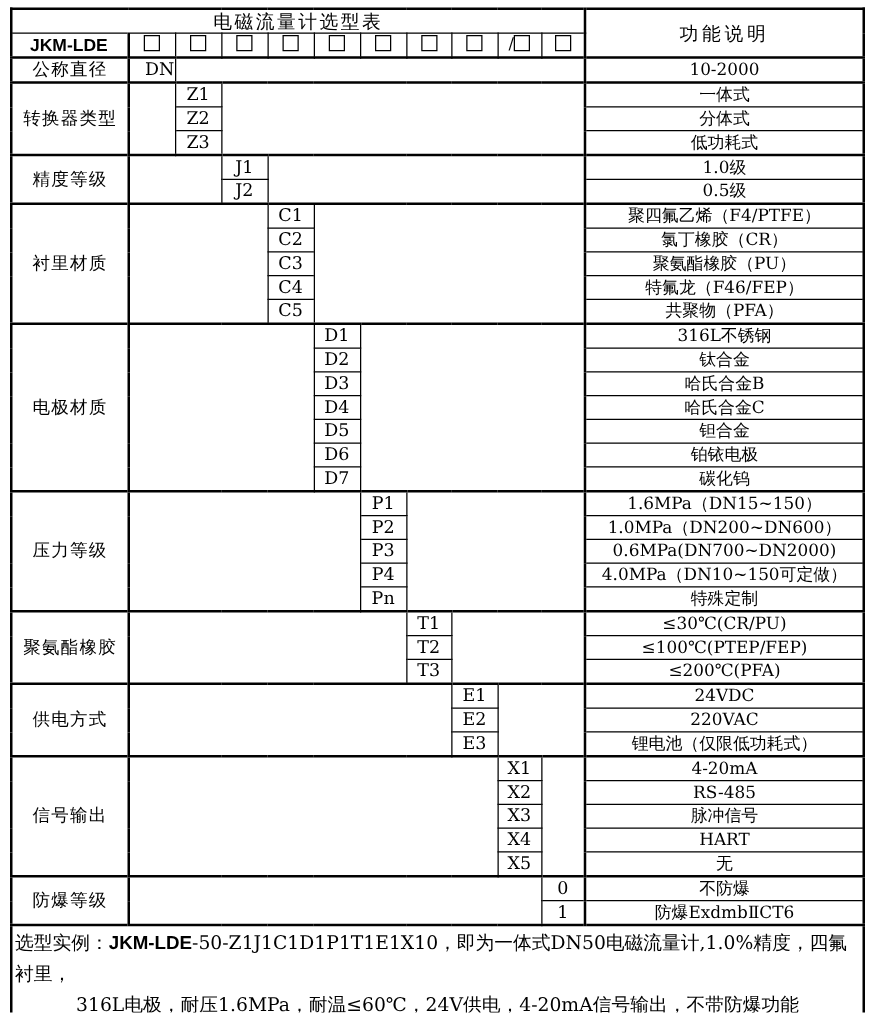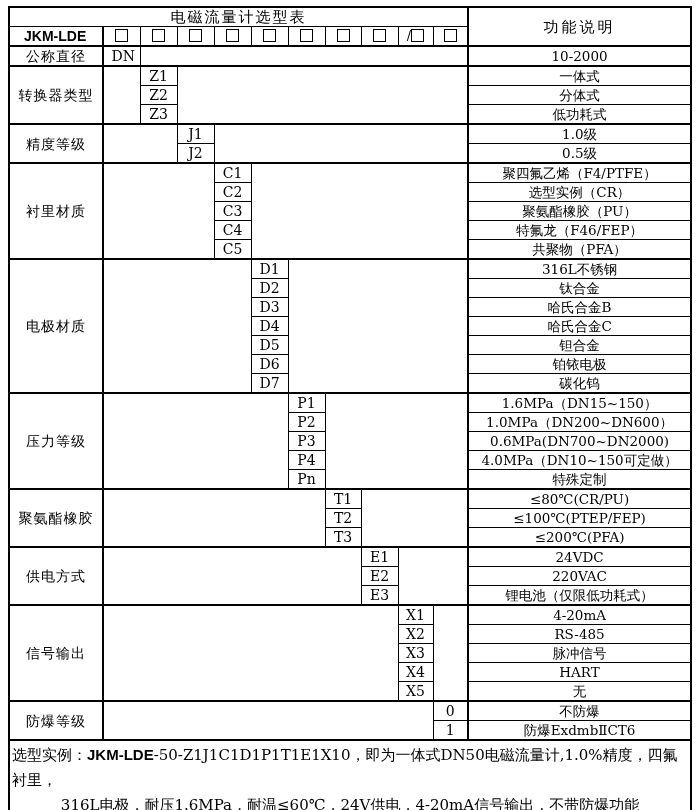--- a/index.html
+++ b/index.html
@@ -26,21 +26,21 @@
     font-family:"Liberation Sans","DejaVu Sans",sans-serif;
     font-weight:bold;font-size:14px;border-right-width:2px;
   }
   td.cb{font-size:13px;}
   .box{
     display:inline-block;width:11px;height:11px;
     border:1.5px solid #000;vertical-align:middle;margin-top:-3px;
   }
   td.label{font-size:14px;border-right-width:2px;letter-spacing:1px;}
   td.code{font-size:14px;}
-  td.code.left{text-align:center;padding-left:3px;}
+  td.code.left{text-align:right;padding-left:3px;}
   td.value{font-size:13.5px;border-left-width:2px;}
   tr.sec-start td{border-top-width:2px;}
   td.example{
     height:52px;text-align:left;font-size:15px;line-height:25px;
     border-top-width:2px;white-space:normal;padding:1px 2px;
   }
   .ex2{text-align:center;}
   .mb{font-family:"Liberation Sans","DejaVu Sans",sans-serif;font-weight:bold;}
 </style>
 </head>
@@ -119,21 +119,21 @@
       </tr>
       <tr class="sec-start">
         <td class="label" rowspan="5">衬里材质</td>
         <td class="empty" rowspan="5" colspan="3"></td>
         <td class="code">C1</td>
         <td class="empty" rowspan="5" colspan="6"></td>
         <td class="value">聚四氟乙烯（F4/PTFE）</td>
       </tr>
       <tr>
         <td class="code">C2</td>
-        <td class="value">选型实例（CR）</td>
+        <td class="value">氯丁橡胶（CR）</td>
       </tr>
       <tr>
         <td class="code">C3</td>
         <td class="value">聚氨酯橡胶（PU）</td>
       </tr>
       <tr>
         <td class="code">C4</td>
         <td class="value">特氟龙（F46/FEP）</td>
       </tr>
       <tr>
@@ -192,21 +192,21 @@
       </tr>
       <tr>
         <td class="code">Pn</td>
         <td class="value">特殊定制</td>
       </tr>
       <tr class="sec-start">
         <td class="label" rowspan="3">聚氨酯橡胶</td>
         <td class="empty" rowspan="3" colspan="6"></td>
         <td class="code">T1</td>
         <td class="empty" rowspan="3" colspan="3"></td>
-        <td class="value">≤80℃(CR/PU)</td>
+        <td class="value">≤30℃(CR/PU)</td>
       </tr>
       <tr>
         <td class="code">T2</td>
         <td class="value">≤100℃(PTEP/FEP)</td>
       </tr>
       <tr>
         <td class="code">T3</td>
         <td class="value">≤200℃(PFA)</td>
       </tr>
       <tr class="sec-start">

